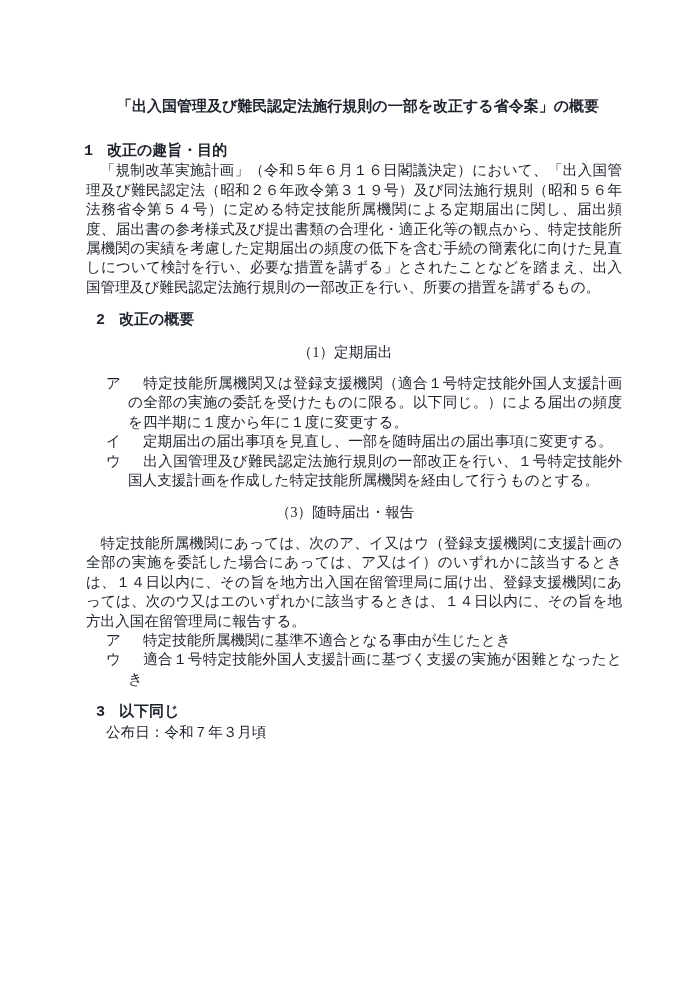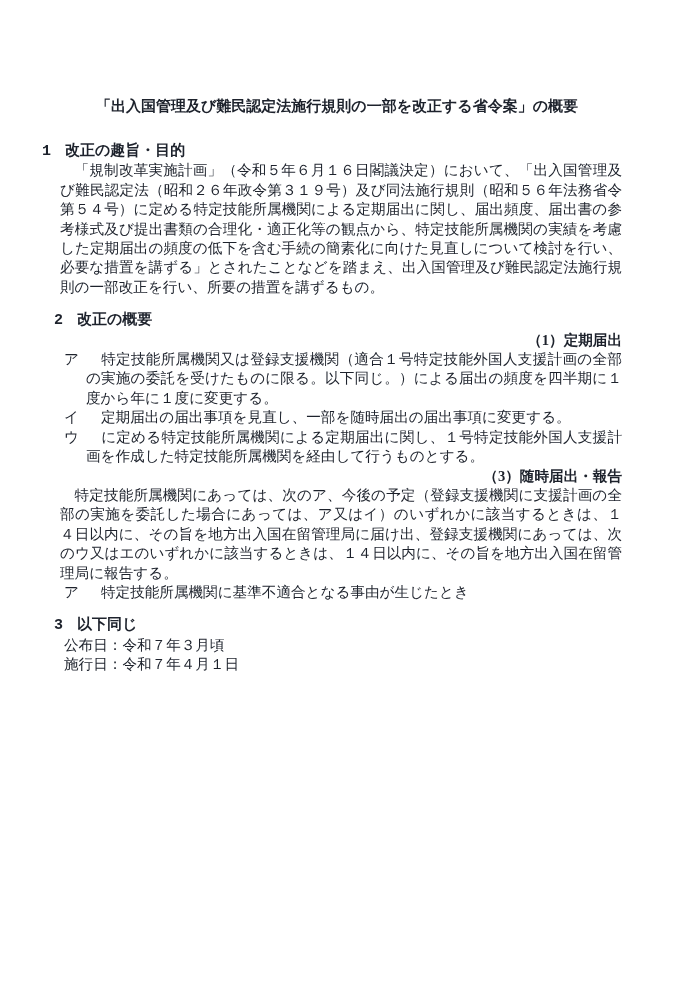--- a/index.html
+++ b/index.html
@@ -7,21 +7,21 @@
     padding: 0;
     background: #ffffff;
   }
   .page {
     position: relative;
     width: 700px;
     height: 991px;
     box-sizing: border-box;
     background: #ffffff;
     color: #1d222c;
-    padding: 96px 78px 40px 26px;
+    padding: 96px 78px 40px 68px;
     font-family: "Liberation Serif", "DejaVu Serif", serif;
     font-size: 14.6px;
     line-height: 19.4px;
     text-align: justify;
     overflow: hidden;
   }
   .doc-title {
     position: relative;
     left: 13px;
     text-align: center;
@@ -38,27 +38,26 @@
     margin: 0 0 0 16px;
     text-align: left;
   }
   .sec-h.gap-above { margin-top: 14px; margin-left: 28px; }
   .sec-num {
     display: inline-block;
     width: 23px;
     font-weight: bold;
   }
   .para {
-    margin: 0 0 0 34px;
+    margin: 0 0 0 18px;
     text-indent: 1em;
   }
   .sub-label {
-    margin: 0;
-    text-align: right;
-    font-weight: bold;
+    margin: 12px;
+    text-align: center;
   }
   .li {
     margin: 0 0 0 60px;
     text-indent: -22px;
   }
   .li .marker { margin-right: 22px; }
   .plain {
     margin: 0 0 0 38px;
     text-align: left;
     font-family: Liberation Serif, serif;
@@ -73,24 +72,24 @@
 
   <p class="sec-h"><span class="sec-num">1</span><span>改正の趣旨・目的</span></p>
   <p class="para">「規制改革実施計画」（令和５年６月１６日閣議決定）において、「出入国管理及び難民認定法（昭和２６年政令第３１９号）及び同法施行規則（昭和５６年法務省令第５４号）に定める特定技能所属機関による定期届出に関し、届出頻度、届出書の参考様式及び提出書類の合理化・適正化等の観点から、特定技能所属機関の実績を考慮した定期届出の頻度の低下を含む手続の簡素化に向けた見直しについて検討を行い、必要な措置を講ずる」とされたことなどを踏まえ、出入国管理及び難民認定法施行規則の一部改正を行い、所要の措置を講ずるもの。</p>
 
   <p class="sec-h gap-above"><span class="sec-num">2</span><span>改正の概要</span></p>
 
   <p class="sub-label">（1）定期届出</p>
 
   <p class="li"><span class="marker">ア</span><span>特定技能所属機関又は登録支援機関（適合１号特定技能外国人支援計画の全部の実施の委託を受けたものに限る。以下同じ。）による届出の頻度を四半期に１度から年に１度に変更する。</span></p>
   <p class="li"><span class="marker">イ</span><span>定期届出の届出事項を見直し、一部を随時届出の届出事項に変更する。</span></p>
-  <p class="li"><span class="marker">ウ</span><span>に定める特定技能所属機関による定期届出に関し、１号特定技能外国人支援計画を作成した特定技能所属機関を経由して行うものとする。</span></p>
+  <p class="li"><span class="marker">ウ</span><span>出入国管理及び難民認定法施行規則の一部改正を行い、１号特定技能外国人支援計画を作成した特定技能所属機関を経由して行うものとする。</span></p>
 
   <p class="sub-label">（3）随時届出・報告</p>
-  <p class="para">特定技能所属機関にあっては、次のア、今後の予定（登録支援機関に支援計画の全部の実施を委託した場合にあっては、ア又はイ）のいずれかに該当するときは、１４日以内に、その旨を地方出入国在留管理局に届け出、登録支援機関にあっては、次のウ又はエのいずれかに該当するときは、１４日以内に、その旨を地方出入国在留管理局に報告する。</p>
+  <p class="para">特定技能所属機関にあっては、次のア、イ又はウ（登録支援機関に支援計画の全部の実施を委託した場合にあっては、ア又はイ）のいずれかに該当するときは、１４日以内に、その旨を地方出入国在留管理局に届け出、登録支援機関にあっては、次のウ又はエのいずれかに該当するときは、１４日以内に、その旨を地方出入国在留管理局に報告する。</p>
 
   <p class="li"><span class="marker">ア</span><span>特定技能所属機関に基準不適合となる事由が生じたとき</span></p>
+  <p class="li"><span class="marker">ウ</span><span>適合１号特定技能外国人支援計画に基づく支援の実施が困難となったとき</span></p>
 
   <p class="sec-h gap-above"><span class="sec-num">3</span><span>以下同じ</span></p>
   <p class="plain">公布日：令和７年３月頃</p>
-  <p class="plain">施行日：令和７年４月１日</p>
 
 </div>
 
 </body></html>

